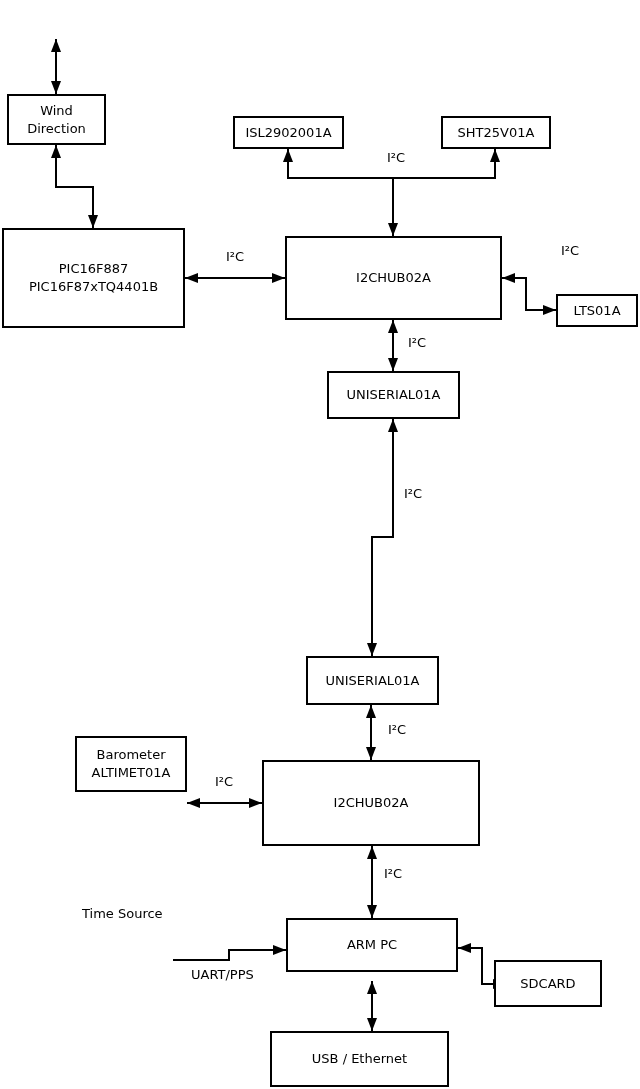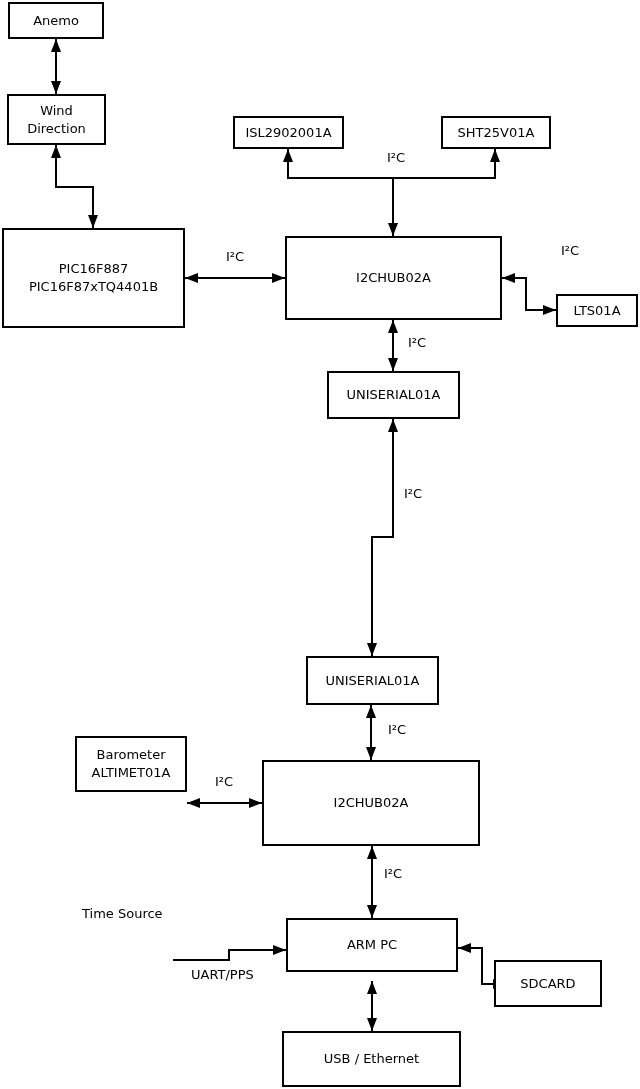--- a/index.html
+++ b/index.html
@@ -66,23 +66,20 @@
       <path d="M393,419 L393,537 L372,537 L372,656" marker-start="url(#arr)" marker-end="url(#arr)"></path>
       <path d="M371,705 L371,760" marker-start="url(#arr)" marker-end="url(#arr)"></path>
       <path d="M187,803 L262,803" marker-start="url(#arr)" marker-end="url(#arr)"></path>
       <path d="M372,846 L372,918" marker-start="url(#arr)" marker-end="url(#arr)"></path>
       <path d="M173,960 L229,960 L229,950 L286,950" marker-end="url(#arr)"></path>
       <path d="M458,948 L482,948 L482,984 L506,984" marker-start="url(#arr)" marker-end="url(#arr)"></path>
       <path d="M372,981 L372,1031" marker-start="url(#arr)" marker-end="url(#arr)"></path>
     </g>
   </svg>
 
-  <div class="node" style="left:8px;top:2px;width:96px;height:37px">
-    <span>Anemo</span>
-  </div>
 
   <div class="node" style="left:7px;top:94px;width:99px;height:51px">
     <span>Wind</span>
     <span>Direction</span>
   </div>
 
   <div class="node" style="left:2px;top:228px;width:183px;height:100px">
     <span>PIC16F887</span>
     <span>PIC16F87xTQ4401B</span>
   </div>
@@ -122,21 +119,21 @@
 
   <div class="node" style="left:286px;top:918px;width:172px;height:54px">
     <span>ARM PC</span>
   </div>
 
 
   <div class="node" style="left:494px;top:960px;width:108px;height:47px">
     <span>SDCARD</span>
   </div>
 
-  <div class="node" style="left:282px;top:1031px;width:179px;height:56px">
+  <div class="node" style="left:270px;top:1031px;width:179px;height:56px">
     <span>USB / Ethernet</span>
   </div>
 
   <span class="lbl" style="left:226px;top:250px">I²C</span>
   <span class="lbl" style="left:387px;top:151px">I²C</span>
   <span class="lbl" style="left:561px;top:244px">I²C</span>
   <span class="lbl" style="left:408px;top:336px">I²C</span>
   <span class="lbl" style="left:404px;top:487px">I²C</span>
   <span class="lbl" style="left:388px;top:723px">I²C</span>
   <span class="lbl" style="left:215px;top:775px">I²C</span>

